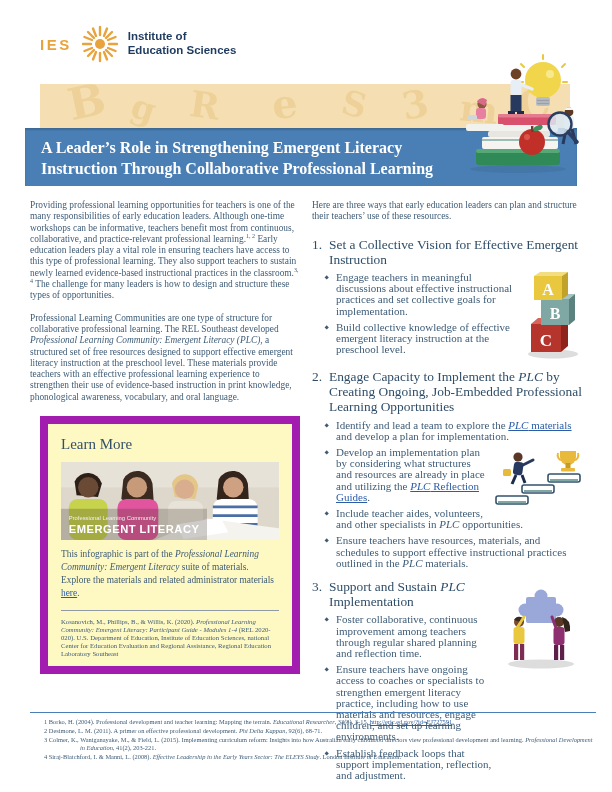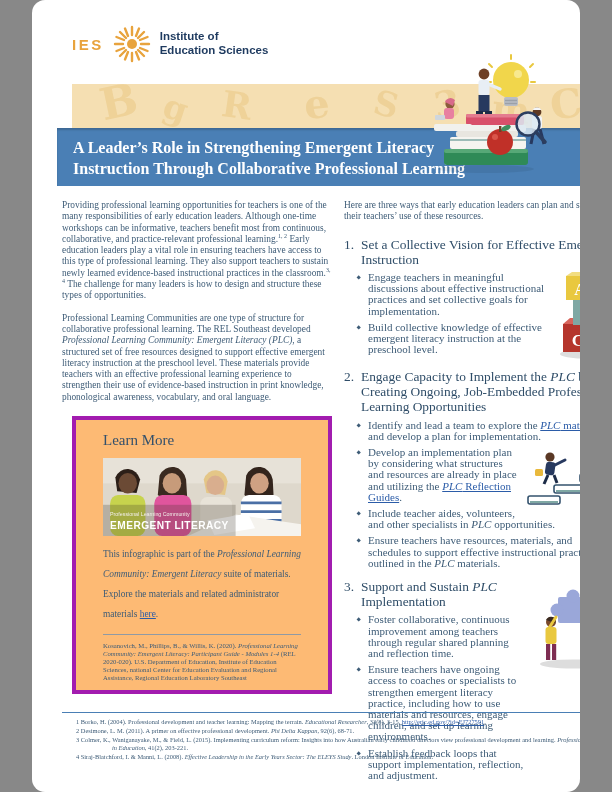--- a/index.html
+++ b/index.html
@@ -1,17 +1,17 @@
 <!DOCTYPE html>
 <html><head>
 <meta charset="utf-8">
 <style>
   html,body{margin:0;padding:0;background:#888;}
-  .page{position:relative;width:548px;height:792px;background:#ffffff;margin:0 auto;
-        overflow:hidden;font-family:"Liberation Serif",serif;color:#3E5C77;border-radius:13px;}
+  .page{position:relative;width:612px;height:792px;background:#ffffff;margin:0 auto;
+        overflow:hidden;font-family:"Liberation Serif",serif;color:#3E5C77;}
 
   
   .logo-row{position:absolute;top:24px;left:40px;display:flex;align-items:center;gap:8px;}
   .logo-acronym{font-family:"Liberation Sans",sans-serif;font-weight:bold;font-size:15px;
                 letter-spacing:2.5px;color:#E8A33D;}
   .sunburst{display:block;}
   .org-name{font-family:"Liberation Sans",sans-serif;font-weight:bold;font-size:11.5px;
             line-height:1.18;color:#1E3A5F;}
 
   
@@ -33,24 +33,24 @@
 
   
   .columns{position:absolute;top:200px;left:30px;width:552px;display:flex;gap:12px;}
   .col{width:270px;}
   .para{font-size:9.4px;line-height:11.3px;margin:0 0 11px;}
   .it{font-style:italic;}
   .sup{font-size:64%;vertical-align:super;line-height:0;}
   a.link{color:#2B5CA8;text-decoration:underline;cursor:pointer;}
 
   
-  .learn-box{margin:13px 0 0 10px;border:4px solid #a21caf;background:#fdba74;padding:12px 27px 8px;}
+  .learn-box{margin:13px 0 0 10px;border:8px solid #a21caf;background:#fef9c3;padding:12px 13px 8px;}
   .learn-head{font-size:15px;font-weight:normal;color:#33506B;margin:0 0 9px;}
   .photo{display:block;width:100%;height:78px;}
-  .learn-body{font-size:9.4px;line-height:20px;margin:8px 0 0;}
+  .learn-body{font-size:9.4px;line-height:13px;margin:8px 0 0;}
   .box-divider{border:none;border-top:1px solid #8F9AA5;margin:10px 0 7px;}
   .cite{font-size:6.7px;line-height:7.9px;margin:0;}
 
   
   .intro{margin-bottom:14px;}
   .sec{display:flow-root;margin-bottom:5px;}
   .sec h3{display:flex;gap:4px;font-size:13.4px;line-height:15.2px;font-weight:normal;
           color:#2F4D68;margin:0 0 5px;}
   .sec-num{min-width:13px;}
   .sec ul{display:flow-root;list-style:none;margin:0;padding:0 0 0 24px;}

